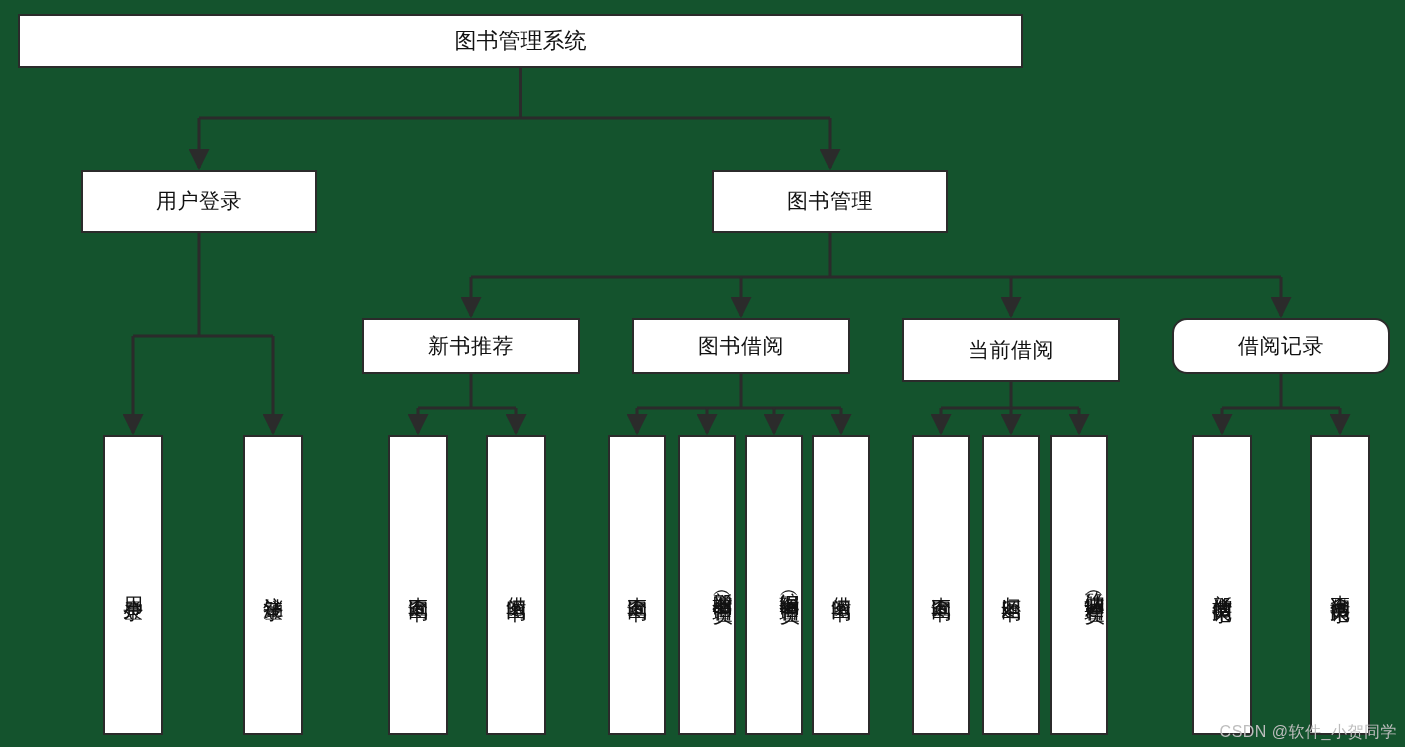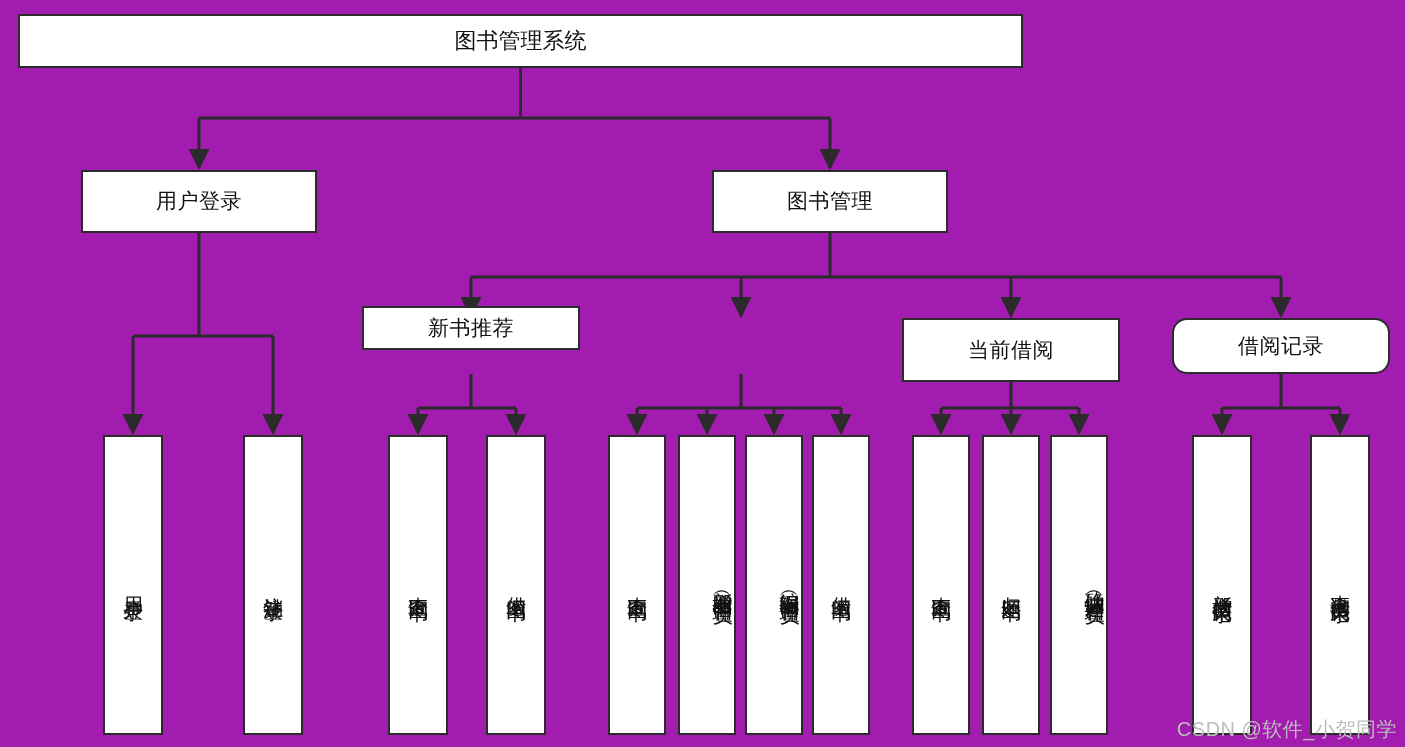--- a/index.html
+++ b/index.html
@@ -10,21 +10,21 @@
   body {
     width: 1405px;
     height: 747px;
     font-family: "Liberation Sans", "DejaVu Sans", sans-serif;
     overflow: hidden;
   }
   #stage {
     position: relative;
     width: 1405px;
     height: 747px;
-    background: #a21caf;
+    background: #14532d;
   }
   #wires {
     position: absolute;
     left: 0;
     top: 0;
     width: 1405px;
     height: 747px;
     pointer-events: none;
   }
   .node {
@@ -55,21 +55,21 @@
     align-items: flex-start;
     justify-content: center;
   }
   .node.v.mid {
     align-items: center;
   }
   .watermark {
     position: absolute;
     right: 8px;
     bottom: 4px;
-    font-size: 20px;
+    font-size: 16px;
     color: #bdbdbd;
     white-space: nowrap;
     letter-spacing: 0.5px;
   }
 </style>
 </head>
 <body>
 
 <div id="stage">
 
@@ -120,22 +120,25 @@
     <span>图书管理系统</span>
   </div>
 
   <div class="node h" style="left: 81px; top: 170px; width: 236px; height: 63px;">
     <span>用户登录</span>
   </div>
   <div class="node h" style="left: 712px; top: 170px; width: 236px; height: 63px;">
     <span>图书管理</span>
   </div>
 
-  <div class="node h" style="left: 362px; top: 306px; width: 218px; height: 44px;">
+  <div class="node h" style="left: 362px; top: 318px; width: 218px; height: 56px;">
     <span>新书推荐</span>
+  </div>
+  <div class="node h" style="left: 632px; top: 318px; width: 218px; height: 56px;">
+    <span>图书借阅</span>
   </div>
   <div class="node h" style="left: 902px; top: 318px; width: 218px; height: 64px;">
     <span>当前借阅</span>
   </div>
   <div class="node h" style="left: 1172px; top: 318px; width: 218px; height: 56px; border-radius: 15px;">
     <span>借阅记录</span>
   </div>
 
   <div class="node v mid" style="left: 103px; top: 435px; width: 60px; height: 300px;">
     <span>用户登录</span>

